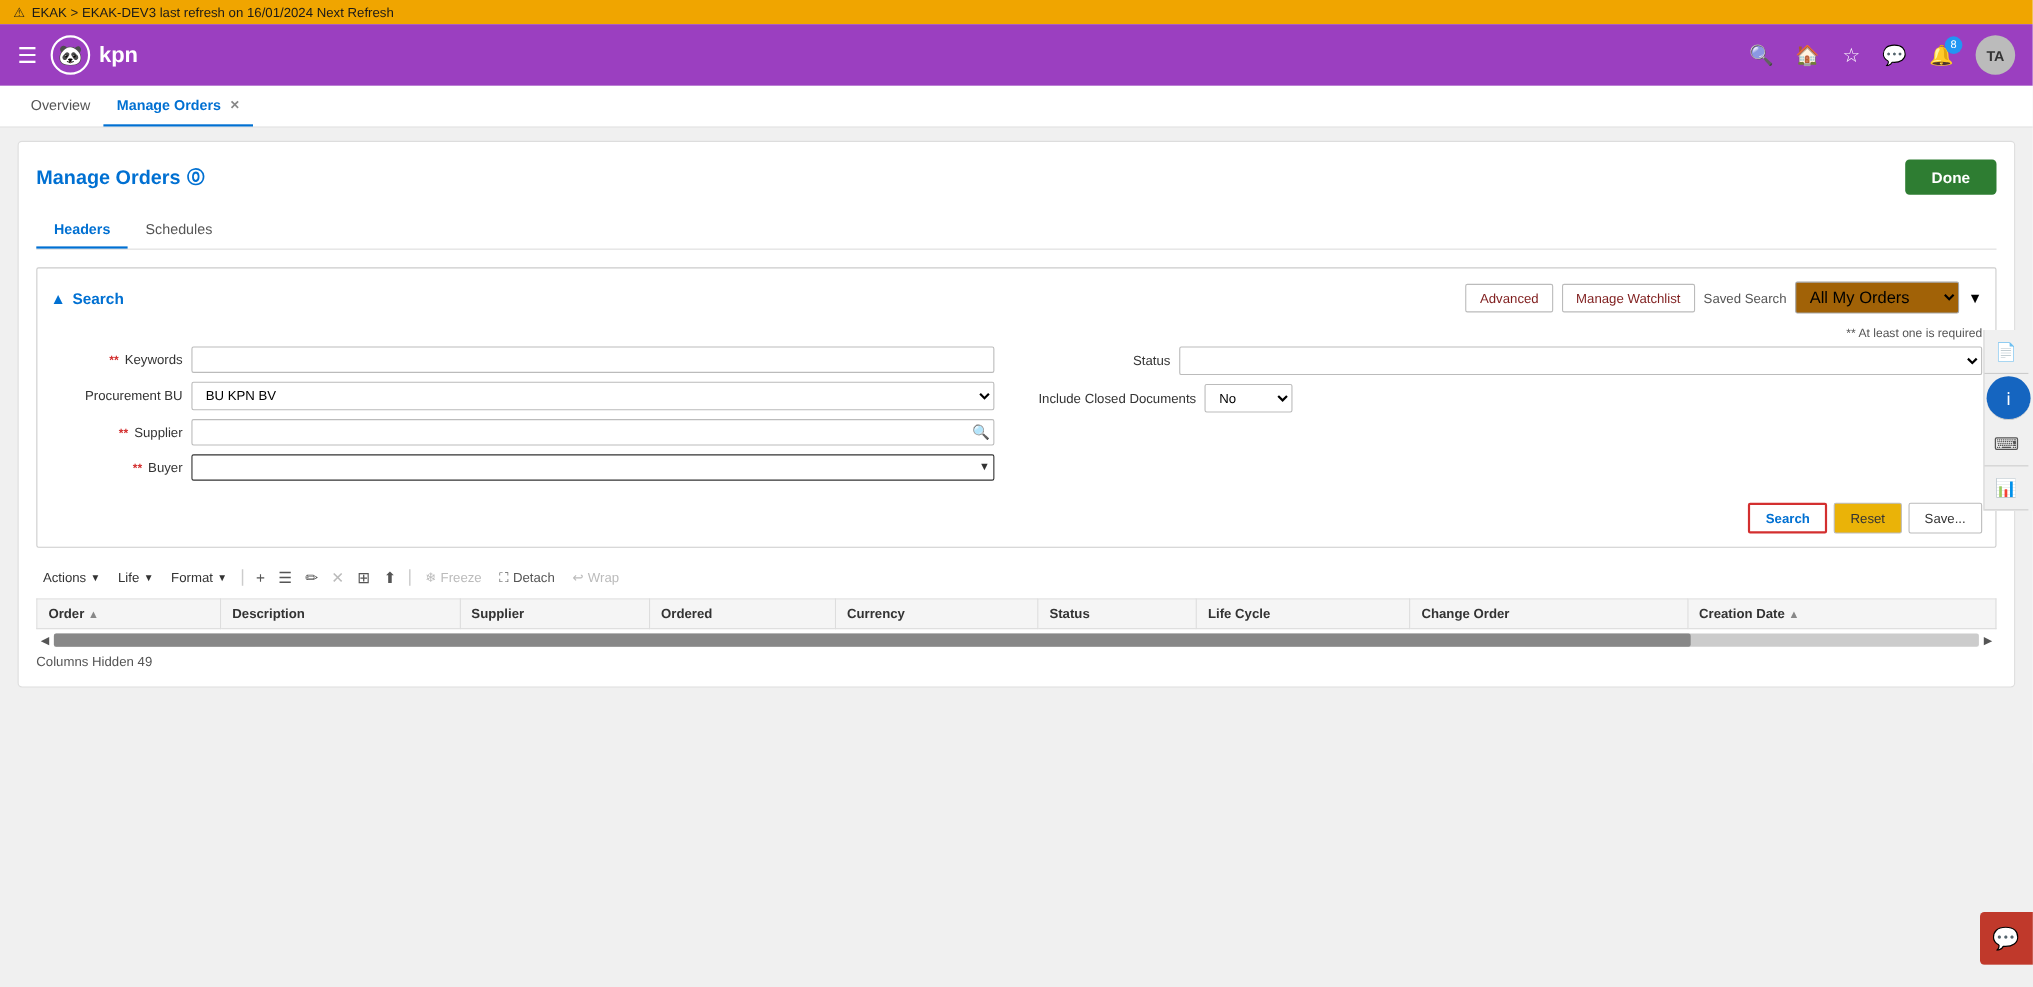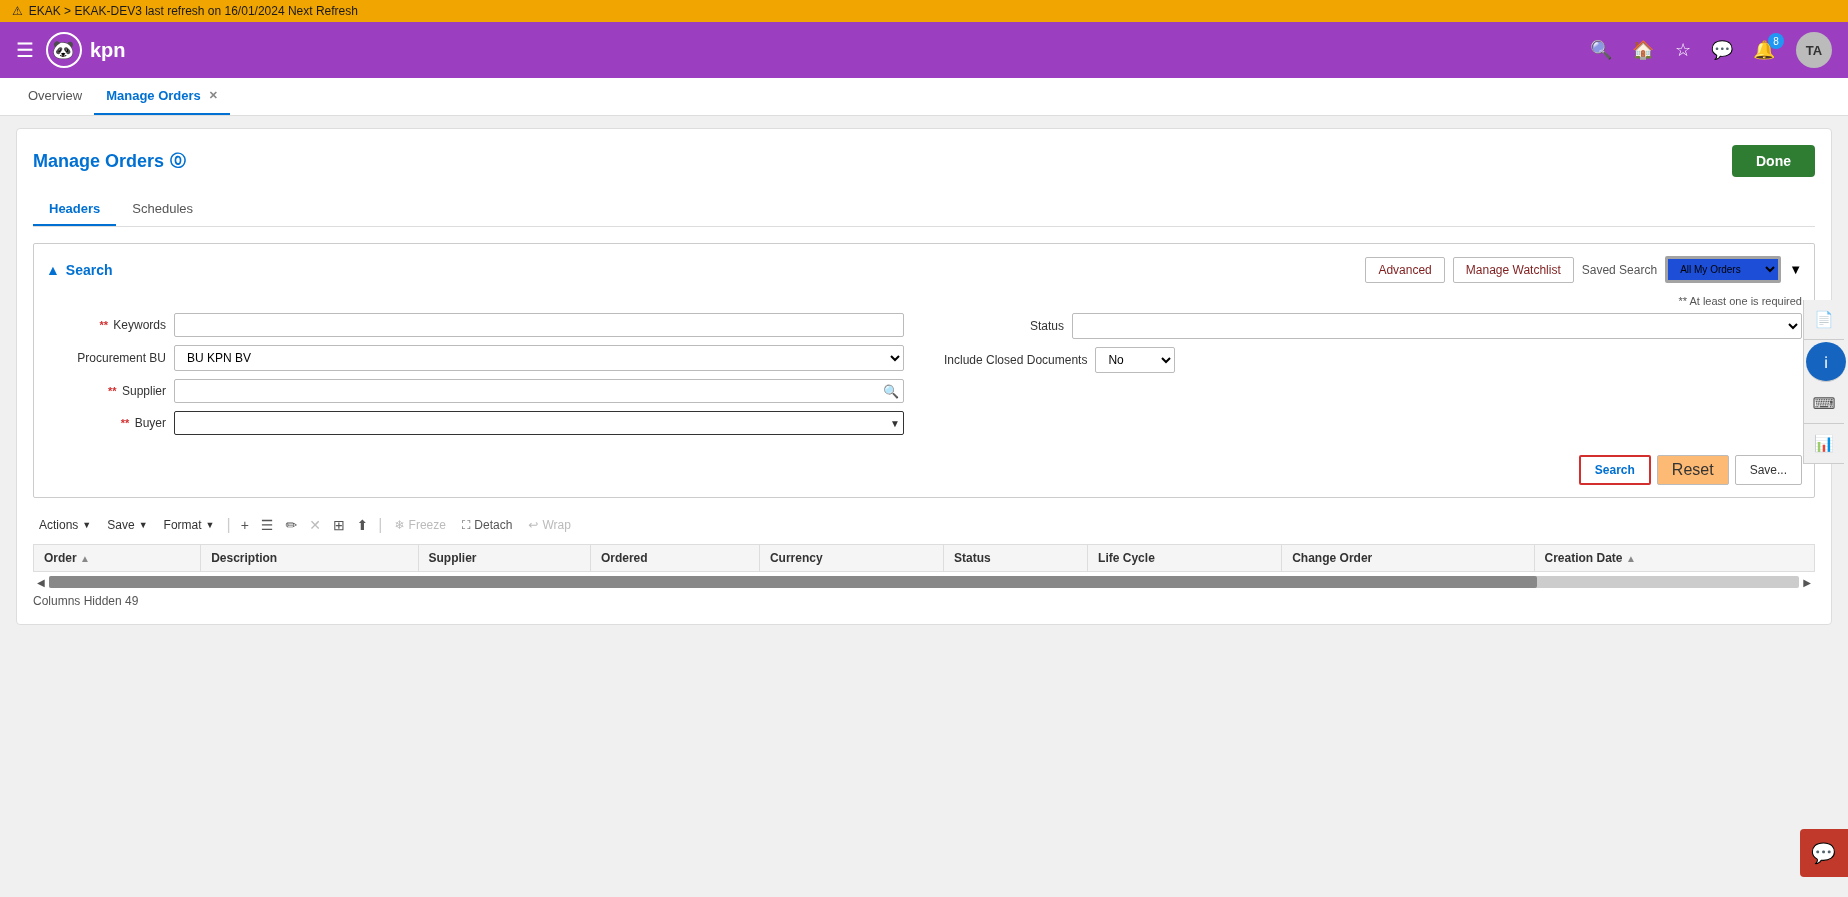--- a/index.html
+++ b/index.html
@@ -117,23 +117,23 @@
       display: flex; align-items: center; gap: 6px;
     }
     .search-header-right { display: flex; align-items: center; gap: 8px; }
     .btn-outline {
       border: 1px solid #bbb; background: white;
       padding: 5px 12px; font-size: 12px;
       border-radius: 2px; cursor: pointer; color: #7f1d1d;
     }
     .saved-search-label { font-size: 12px; color: #555; }
     .saved-search-select {
-      border: 3px solid #a3a3a3; padding: 4px 8px;
-      font-size: 10px; border-radius: 2px;
-      background: #1d4ed8; cursor: pointer;
+      border: 1px solid #a3a3a3; padding: 4px 8px;
+      font-size: 15px; border-radius: 2px;
+      background: #a16207; cursor: pointer;
     }
 
     
     .form-grid {
       display: grid;
       grid-template-columns: 1fr 1fr;
       gap: 10px 40px;
     }
     .form-row {
       display: flex; align-items: center; gap: 8px;
@@ -185,22 +185,22 @@
     .search-actions {
       display: flex; justify-content: flex-end; gap: 6px;
       margin-top: 12px;
     }
     .btn-search {
       border: 2px solid #d32f2f; background: white; color: #0070d2;
       padding: 5px 14px; font-size: 12px; border-radius: 2px;
       cursor: pointer; font-weight: bold;
     }
     .btn-reset {
-      border: 1px solid #bbb; background: #fdba74; color: #333;
-      padding: 5px 14px; font-size: 16px; border-radius: 2px; cursor: pointer;
+      border: 1px solid #bbb; background: #eab308; color: #333;
+      padding: 5px 14px; font-size: 12px; border-radius: 2px; cursor: pointer;
     }
     .btn-save {
       border: 1px solid #bbb; background: white; color: #333;
       padding: 5px 14px; font-size: 12px; border-radius: 2px; cursor: pointer;
     }
 
     
     .results-title { font-size: 14px; font-weight: bold; color: #0070d2; margin-bottom: 8px; }
 
     
@@ -423,21 +423,21 @@
     </div>
 
     <div class="results-section">
 
       <div class="results-toolbar">
         <button class="toolbar-btn">
           <span>Actions</span>
           <span class="arrow">▼</span>
         </button>
         <button class="toolbar-btn">
-          <span>Save</span>
+          <span>Life</span>
           <span class="arrow">▼</span>
         </button>
         <button class="toolbar-btn">
           <span>Format</span>
           <span class="arrow">▼</span>
         </button>
         <span class="toolbar-separator">|</span>
         <button class="toolbar-icon-btn" title="Add">+</button>
         <button class="toolbar-icon-btn" title="Rows">☰</button>
         <button class="toolbar-icon-btn" title="Edit">✏</button>

